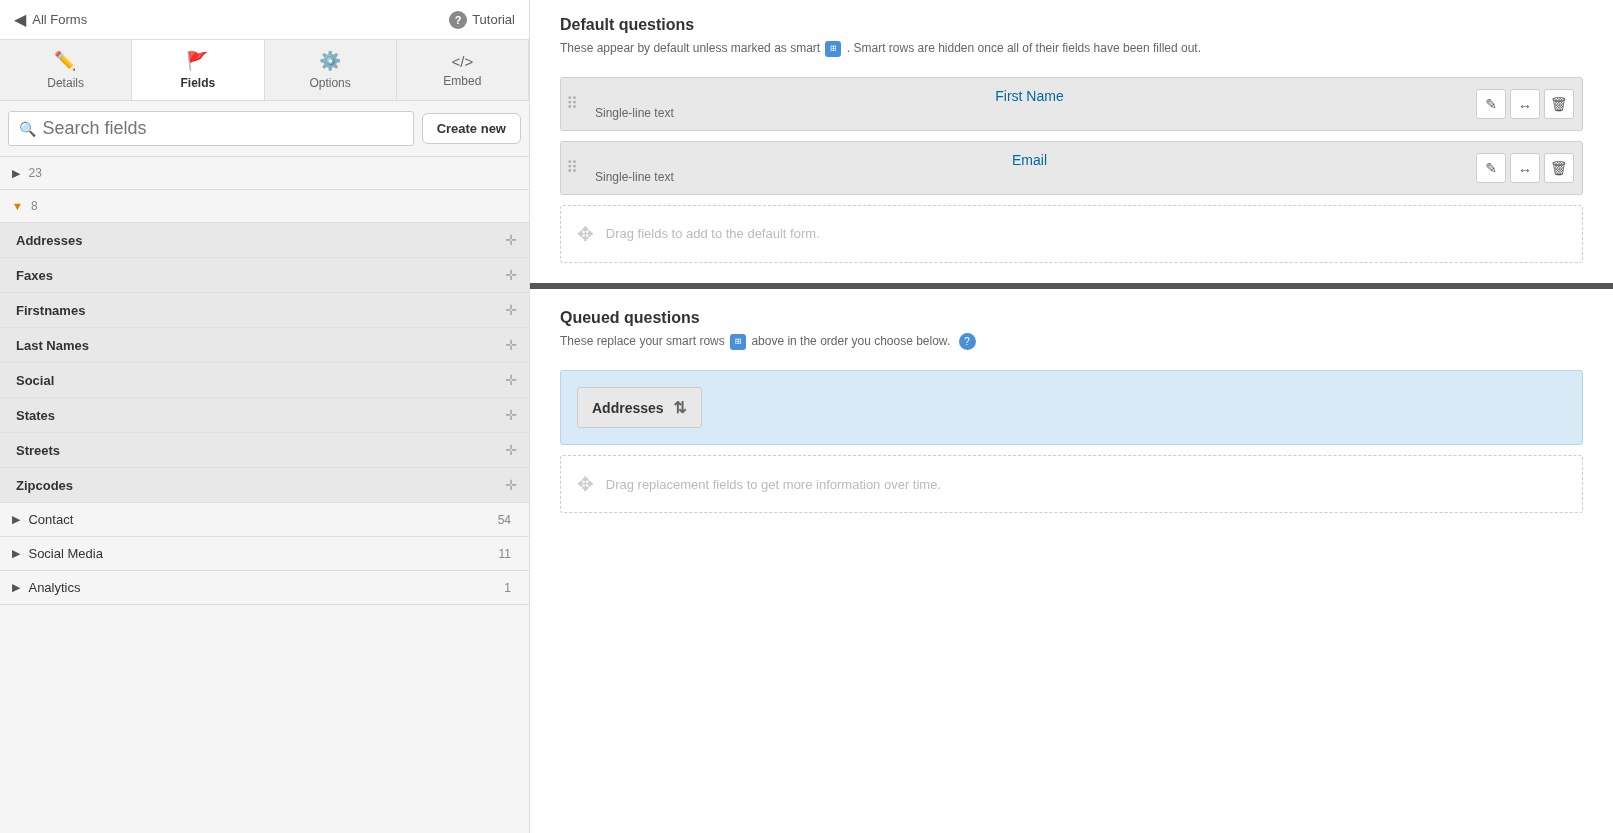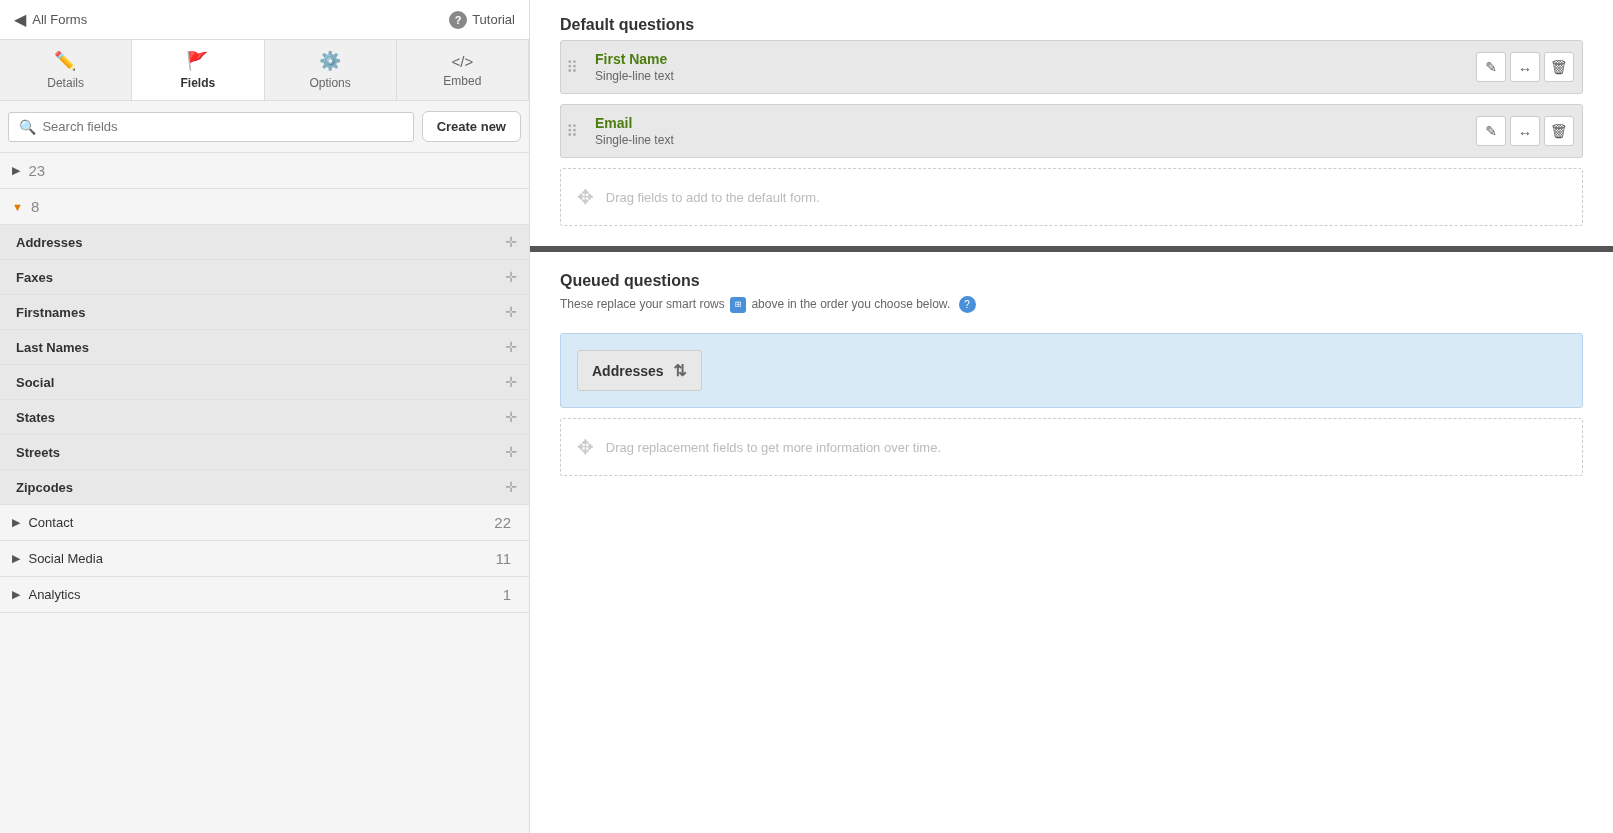--- a/index.html
+++ b/index.html
@@ -106,21 +106,21 @@
       background: #fff;
       border: 1px solid #ccc;
       border-radius: 3px;
       padding: 6px 10px;
       gap: 6px;
     }
 
     .search-icon { color: #999; font-size: 14px; }
 
     .search-input {
-      border: none; outline: none; font-size: 13px; color: #555; width: 100%; background: transparent;
+      border: none; outline: none; font-size: 18px; color: #555; width: 100%; background: transparent;
     }
 
     .create-new-btn {
       background: #fff;
       border: 1px solid #ccc;
       border-radius: 6px;
       padding: 7px 14px;
       font-size: 13px;
       font-weight: bold;
       cursor: pointer;
@@ -143,21 +143,21 @@
       cursor: pointer;
       color: #333;
       font-size: 13px;
       background: #f5f5f5;
     }
 
     .group-item .arrow { margin-right: 8px; color: #555; font-size: 11px; }
     .group-item .arrow.open { color: #e07a00; }
 
     .group-item .label { flex: 1; }
-    .group-item .count { color: #888; font-size: 15px; margin-right: 6px; }
+    .group-item .count { color: #888; font-size: 12px; margin-right: 6px; }
 
     .sub-item {
       display: flex;
       align-items: center;
       padding: 9px 12px 9px 16px;
       border-bottom: 1px solid #e0e0e0;
       cursor: pointer;
       background: #e8e8e8;
       font-size: 13px;
       color: #333;
@@ -223,23 +223,24 @@
       cursor: grab;
       align-self: stretch;
     }
 
     .field-info {
       flex: 1;
       padding: 10px 12px;
     }
 
     .field-name {
-      font-weight: bold;
+      font-weight: normal;
       font-size: 14px;
-      color: #4d7c0f;
+      color: #0369a1;
+      text-align: center;
     }
 
     .field-type {
       font-size: 12px;
       color: #666;
       margin-top: 2px;
     }
 
     .field-actions {
       display: flex;
@@ -426,21 +427,21 @@
       <span class="drag-handle">✛</span>
     </div>
     <div class="sub-item">
       <span class="label">Zipcodes</span>
       <span class="drag-handle">✛</span>
     </div>
 
     <div class="group-item">
       <span class="arrow">▶</span>
       <span class="label">Contact</span>
-      <span class="count">22</span>
+      <span class="count">54</span>
     </div>
 
     <div class="group-item">
       <span class="arrow">▶</span>
       <span class="label">Social Media</span>
       <span class="count">11</span>
     </div>
 
     <div class="group-item">
       <span class="arrow">▶</span>
@@ -448,20 +449,25 @@
       <span class="count">1</span>
     </div>
 
   </div>
 </div>
 
 <div class="right-panel">
 
   <div>
     <div class="section-title">Default questions</div>
+    <div class="section-desc">
+      <span>These appear by default unless marked as smart </span>
+      <span class="smart-icon" title="smart row indicator">⊞</span>
+      <span>. Smart rows are hidden once all of their fields have been filled out.</span>
+    </div>
 
     <div class="field-card">
       <span class="field-drag">⠿</span>
       <div class="field-info">
         <div class="field-name">First Name</div>
         <div class="field-type">Single-line text</div>
       </div>
       <div class="field-actions">
         <button class="field-btn" title="Edit">✎</button>
         <button class="field-btn" title="Move">↔</button>

